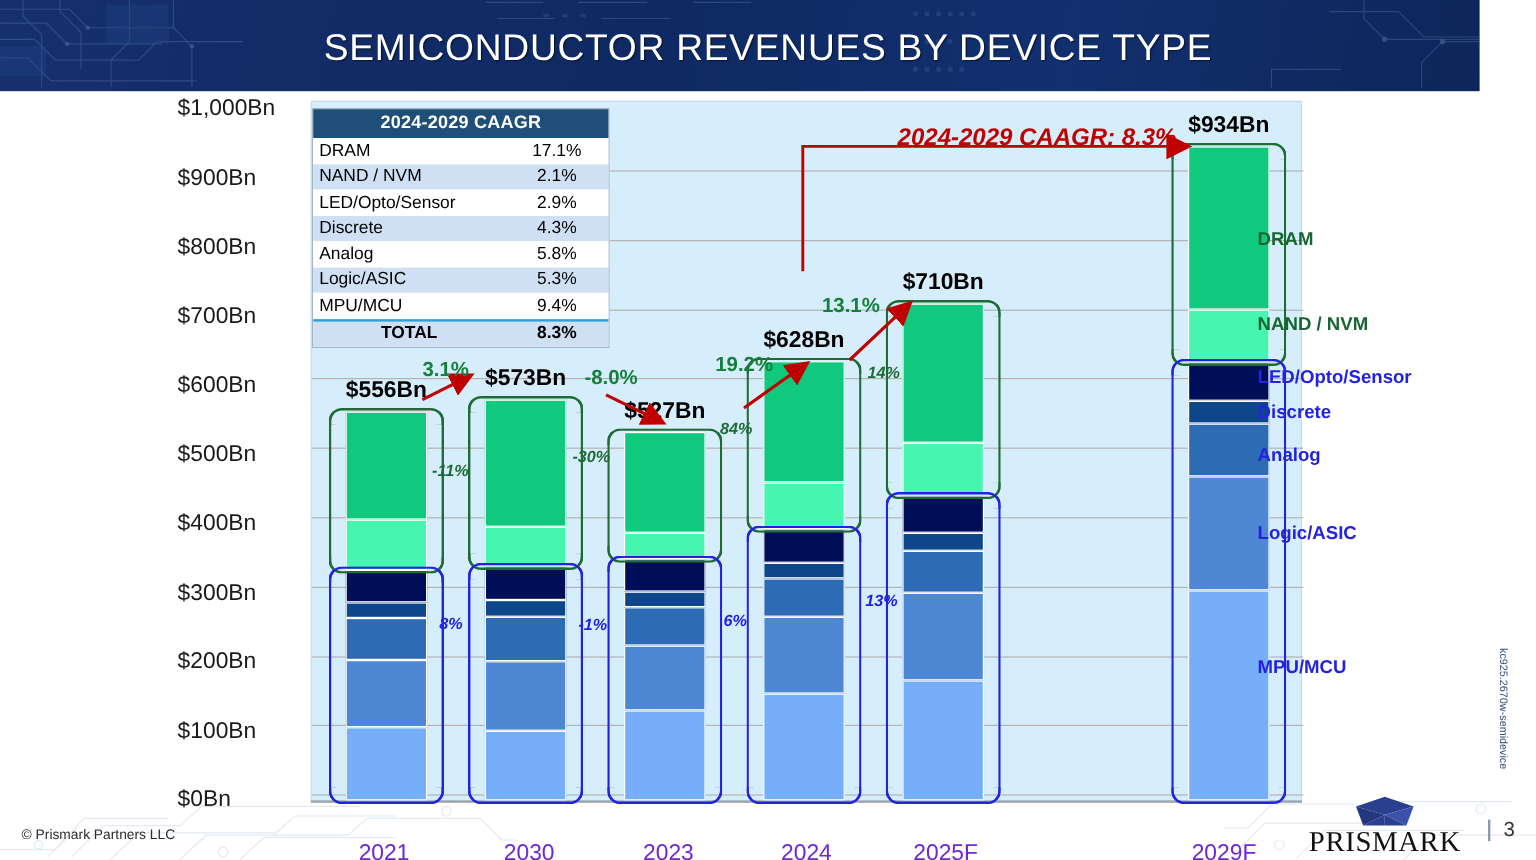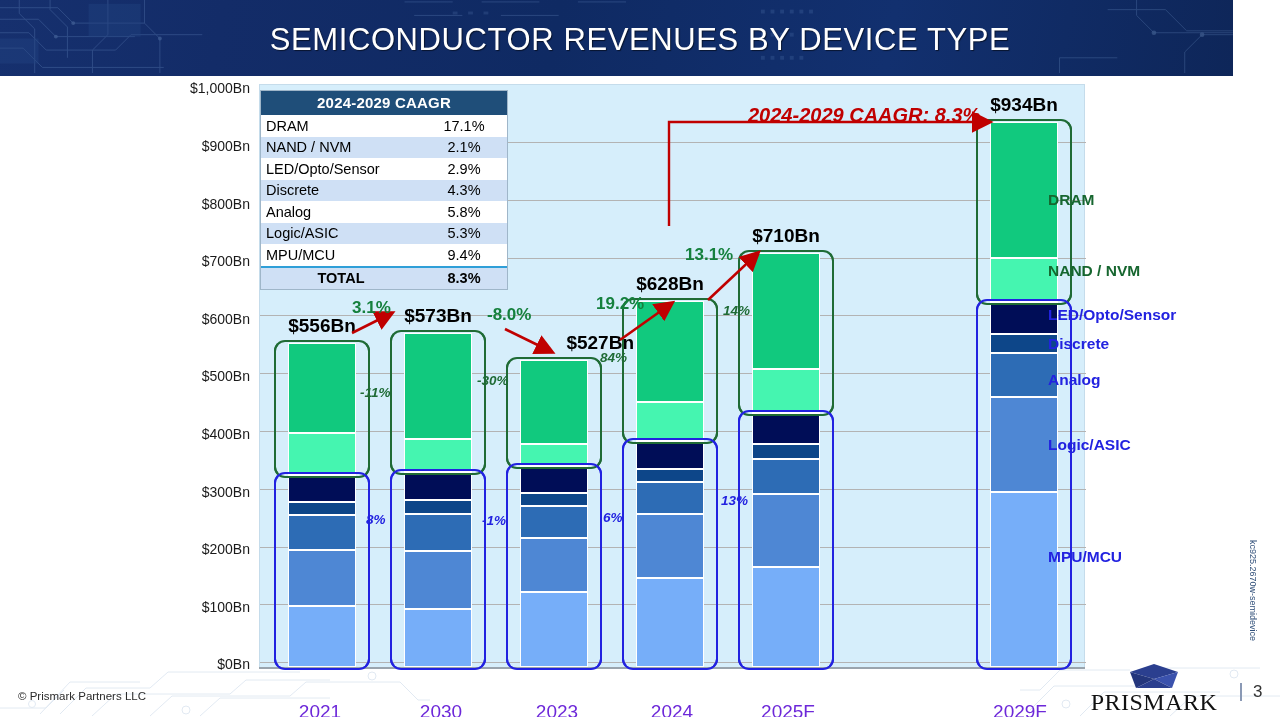--- a/index.html
+++ b/index.html
@@ -27,22 +27,22 @@
 
   
   #plot {
     position: absolute; left: 259px; top: 84px;
     width: 826px; height: 584px;
     background: #d6eefb; border: 1px solid #c5dceb;
   }
   .gridline { position: absolute; left: 0; width: 826px; height: 1px; background: #b3b3b3; }
   #axisline { position: absolute; left: 259px; top: 667px; width: 826px; height: 2px; background: #9aa4ad; }
   #yaxis { position: absolute; left: 0; top: 0; width: 1280px; height: 717px; pointer-events: none; }
-  .ylab-i { position: absolute; left: 148px; width: 102px; text-align: right;
-            font-size: 14px; color: #1a1a1a; }
+  .ylab-i { position: absolute; left: 148px; width: 102px; 
+            font-size: 19px; color: #1a1a1a; }
 
   
   .xlab {
     position: absolute; top: 673px; font-size: 19px; color: #6d28d9;
     text-align: center; width: 120px; margin-top: 28px;
   }
 
   
   #caagr-table {
     position: absolute; left: 260px; top: 90px; width: 248px;
@@ -267,21 +267,21 @@
       <div class="brace brace-log" style="left: 390px; top: 656px; width: 96px; height: 14px; border-bottom: 2px solid rgb(34, 34, 224); border-radius: 0px 0px 11px 11px; border-top: none;"></div>
       <div class="barcol" style="left: 520px; width: 68px; top: 359.759px; height: 307.241px;">
         <div class="seg" style="background: rgb(118, 174, 249); height: 74.624px; bottom: 0px; top: auto;"></div>
         <div class="seg" style="background: rgb(78, 135, 212); height: 54.219px; bottom: 74.624px; top: auto;"></div>
         <div class="seg" style="background: rgb(45, 108, 181); height: 32.648px; bottom: 128.843px; top: auto;"></div>
         <div class="seg" style="background: rgb(13, 70, 137); height: 12.826px; bottom: 161.491px; top: auto;"></div>
         <div class="seg" style="background: rgb(0, 13, 87); height: 26.235px; bottom: 174.317px; top: auto;"></div>
         <div class="seg" style="background: rgb(69, 245, 176); height: 22.737px; bottom: 200.552px; top: auto;"></div>
         <div class="seg" style="background: rgb(17, 201, 126); height: 83.952px; bottom: 223.289px; top: auto;"></div>
       </div>
-      <div class="bartotal" style="left: 474px; top: 331.759px; text-align: right;">$527Bn</div>
+      <div class="bartotal" style="left: 474px; top: 331.759px;">$527Bn</div>
       <div class="brace brace-mem" style="left: 506px; top: 356.759px; width: 96px; height: 112.689px; border-color: transparent rgb(31, 107, 53);"></div>
       <div class="brace brace-mem" style="left: 506px; top: 356.759px; width: 96px; height: 14px; border-bottom: none; border-radius: 11px 11px 0px 0px;"></div>
       <div class="brace brace-mem" style="left: 506px; top: 455.448px; width: 96px; height: 14px; border-bottom: 2px solid rgb(31, 107, 53); border-radius: 0px 0px 11px 11px; border-top: none;"></div>
       <div class="brace brace-log" style="left: 506px; top: 463.448px; width: 96px; height: 206.552px; border-top-color: transparent; border-bottom-color: transparent;"></div>
       <div class="brace brace-log" style="left: 506px; top: 463.448px; width: 96px; height: 14px; border-bottom: none; border-radius: 11px 11px 0px 0px;"></div>
       <div class="brace brace-log" style="left: 506px; top: 656px; width: 96px; height: 14px; border-bottom: 2px solid rgb(34, 34, 224); border-radius: 0px 0px 11px 11px; border-top: none;"></div>
       <div class="barcol" style="left: 636px; width: 68px; top: 300.876px; height: 366.124px;">
         <div class="seg" style="background: rgb(118, 174, 249); height: 88.616px; bottom: 0px; top: auto;"></div>
         <div class="seg" style="background: rgb(78, 135, 212); height: 64.13px; bottom: 88.616px; top: auto;"></div>
         <div class="seg" style="background: rgb(45, 108, 181); height: 32.065px; bottom: 152.746px; top: auto;"></div>

